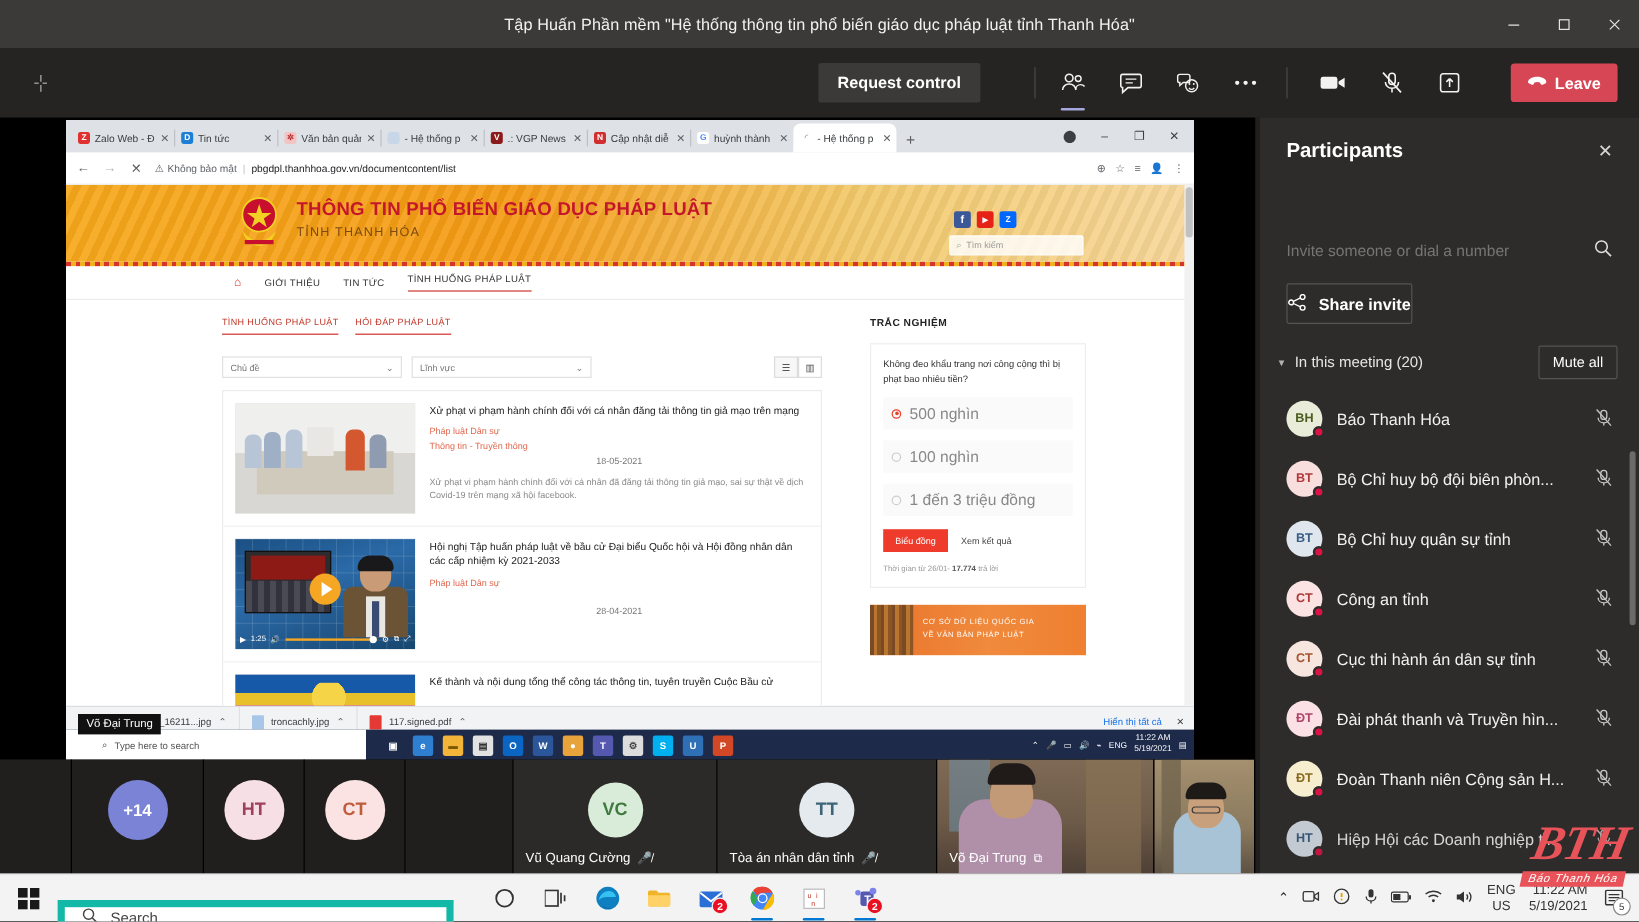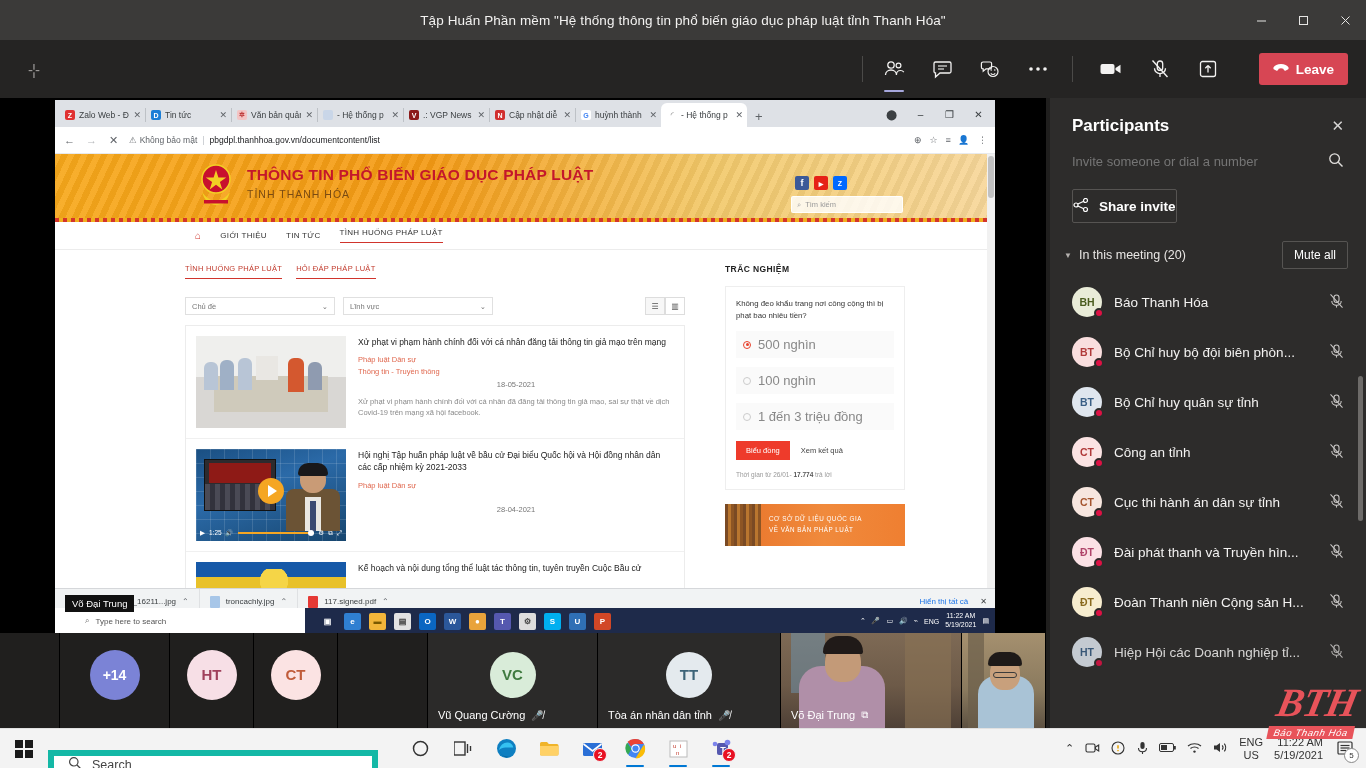--- a/index.html
+++ b/index.html
@@ -252,21 +252,21 @@
       font-weight:bold; }
   .fs-name { position:absolute; left:10px; bottom:7px; color:#fff; font-size:11px;
       display:flex; align-items:center; gap:6px; }
   .vid-tile-img { position:absolute; inset:0; overflow:hidden; }
 
   
   .panel { position:absolute; left:1050px; top:98px; width:316px; height:635px; background:#2d2c2b; }
   .panel-head { display:flex; align-items:center; justify-content:space-between; padding:18px 22px 10px; }
   .panel-title { color:#fff; font-size:17px; font-weight:bold; }
   .panel-close { color:#d6d5d4; font-size:15px; }
-  .invite-row { display:flex; align-items:center; padding:6px 22px 4px; }
+  .invite-row { display:flex; align-items:center; padding:6px 22px 4px;margin-top:47px; }
   .invite-input { flex:1; background:transparent; border:none; outline:none; color:#c9c7c5; font-size:13px;
       font-family:"Liberation Sans", sans-serif; }
   .search-ic { color:#e1dfdd; font-size:14px; }
   .share-invite { margin:14px 22px 0; height:34px; border:1px solid #565452; background:transparent;
       color:#fff; font-size:13.5px; font-weight:bold; display:flex; align-items:center;
       justify-content:center; gap:10px; border-radius:2px; font-family:"Liberation Sans", sans-serif; }
   .meeting-row { display:flex; align-items:center; justify-content:space-between; padding:18px 18px 8px 14px; }
   .meeting-lbl { color:#e8e6e4; font-size:12.5px; display:flex; align-items:center; gap:7px; }
   .caret-d { font-size:8px; color:#b3b0ad; }
   .mute-all { border:1px solid #565452; background:transparent; color:#fff; font-size:12px;
@@ -331,20 +331,21 @@
         <svg width="11" height="11" viewBox="0 0 11 11">
             <line x1="1.5" y1="1.5" x2="9.5" y2="9.5" stroke="#e6e5e4" stroke-width="1"></line>
             <line x1="9.5" y1="1.5" x2="1.5" y2="9.5" stroke="#e6e5e4" stroke-width="1"></line>
           </svg>
       </div>
     </div>
   </div>
 
   <div class="teams-actionbar">
     <div class="drag-dots">-¦-</div>
+    <button class="request-control">Request control</button>
 
     <div class="ab-sep" style="left:862px;"></div>
 
     <div class="ab-icon active" style="left:875px;">
       <svg width="22" height="20" viewBox="0 0 22 20" fill="none">
         <circle cx="8" cy="6" r="3.2" stroke="#f3f2f1" stroke-width="1.3"></circle>
         <path d="M2.5 16c0-3 2.5-5 5.5-5s5.5 2 5.5 5" stroke="#f3f2f1" stroke-width="1.3"></path>
         <circle cx="15.5" cy="6.5" r="2.4" stroke="#f3f2f1" stroke-width="1.2"></circle>
         <path d="M13.5 15.5c0-2.4 1.8-4 4-4 1.4 0 2.6.6 3.3 1.6" stroke="#f3f2f1" stroke-width="1.2"></path>
       </svg>
@@ -597,21 +598,21 @@
                   <div class="art-cat">Pháp luật Dân sự</div>
                   <div class="art-date" style="margin-top:14px">28-04-2021</div>
                 </div>
               </div>
 
               <div class="article" style="border-bottom:none">
                 <div class="art-thumb" style="height:40px">
                   <div class="flag-thumb"></div>
                 </div>
                 <div class="art-body">
-                  <div class="art-title">Kế hoạch và nội dung tổng thể luật tác thông tin, tuyên truyền Cuộc Bầu cử</div>
+                  <div class="art-title">Kế thành và nội dung tổng thể công tác thông tin, tuyên truyền Cuộc Bầu cử</div>
                 </div>
               </div>
             </div>
           </div>
 
           <div class="col-right">
             <div class="right-head">TRẮC NGHIỆM</div>
             <div class="poll-card">
               <div class="poll-q">Không đeo khẩu trang nơi công cộng thì bị phạt bao nhiêu tiền?</div>
               <div class="poll-opt">

